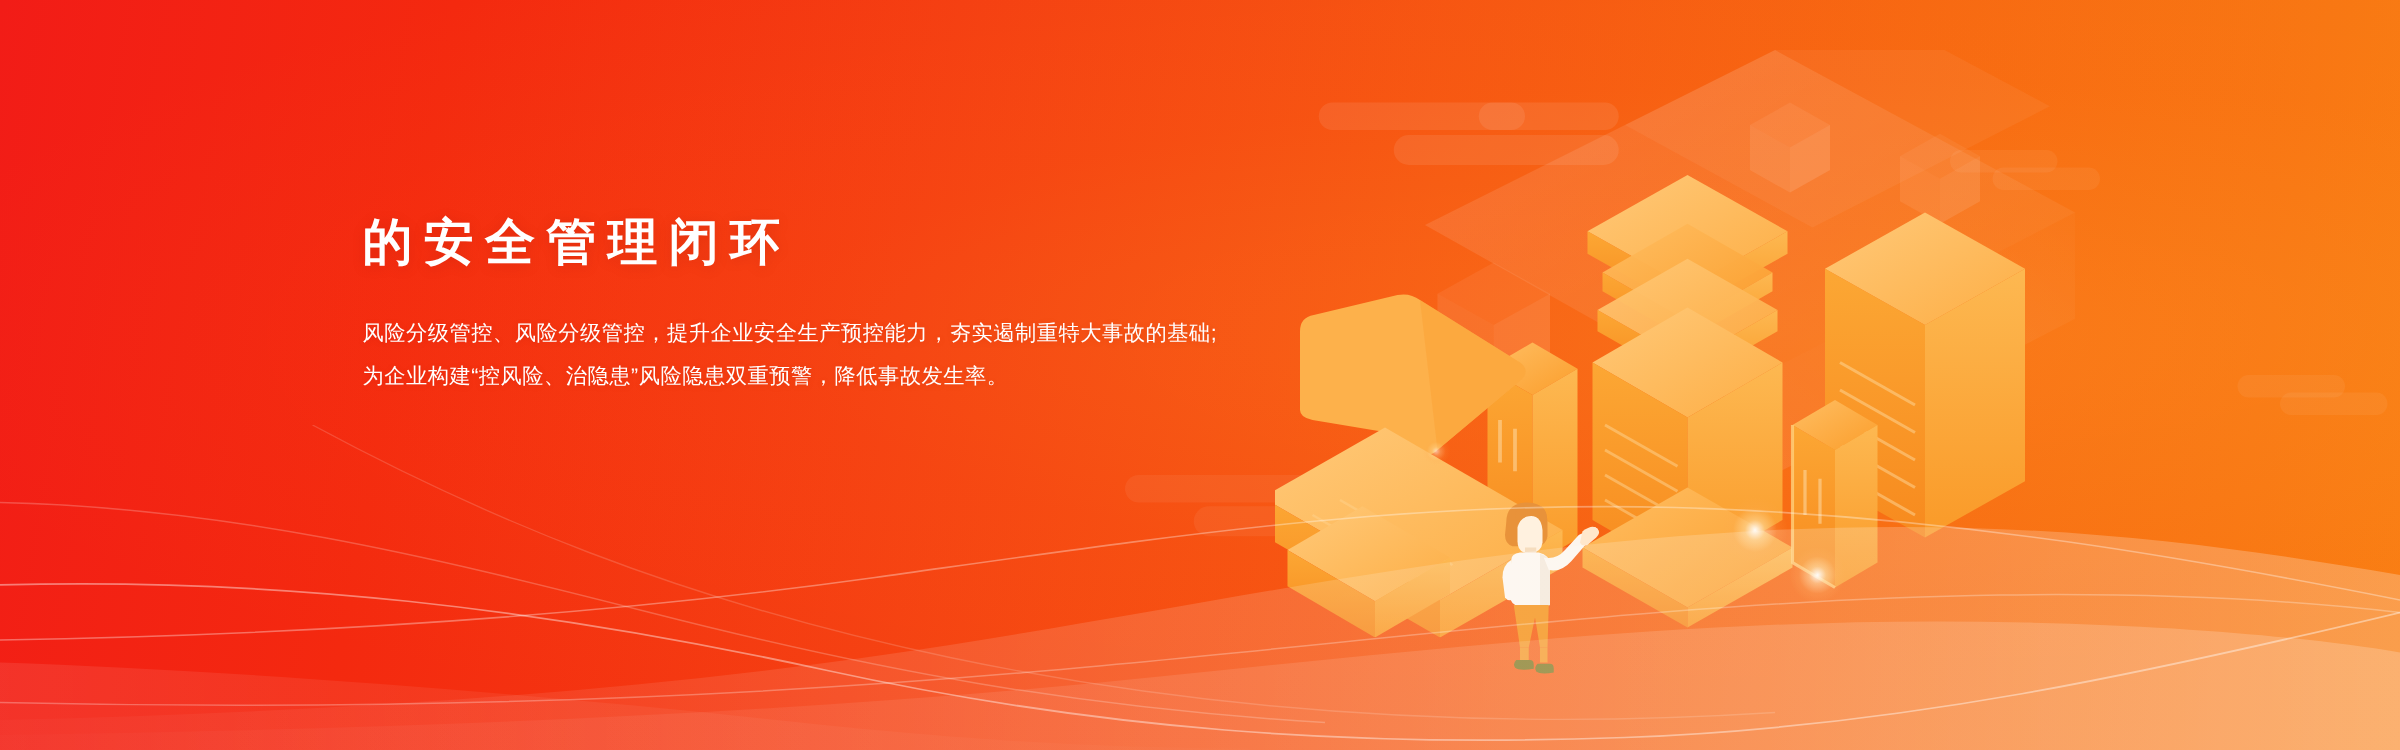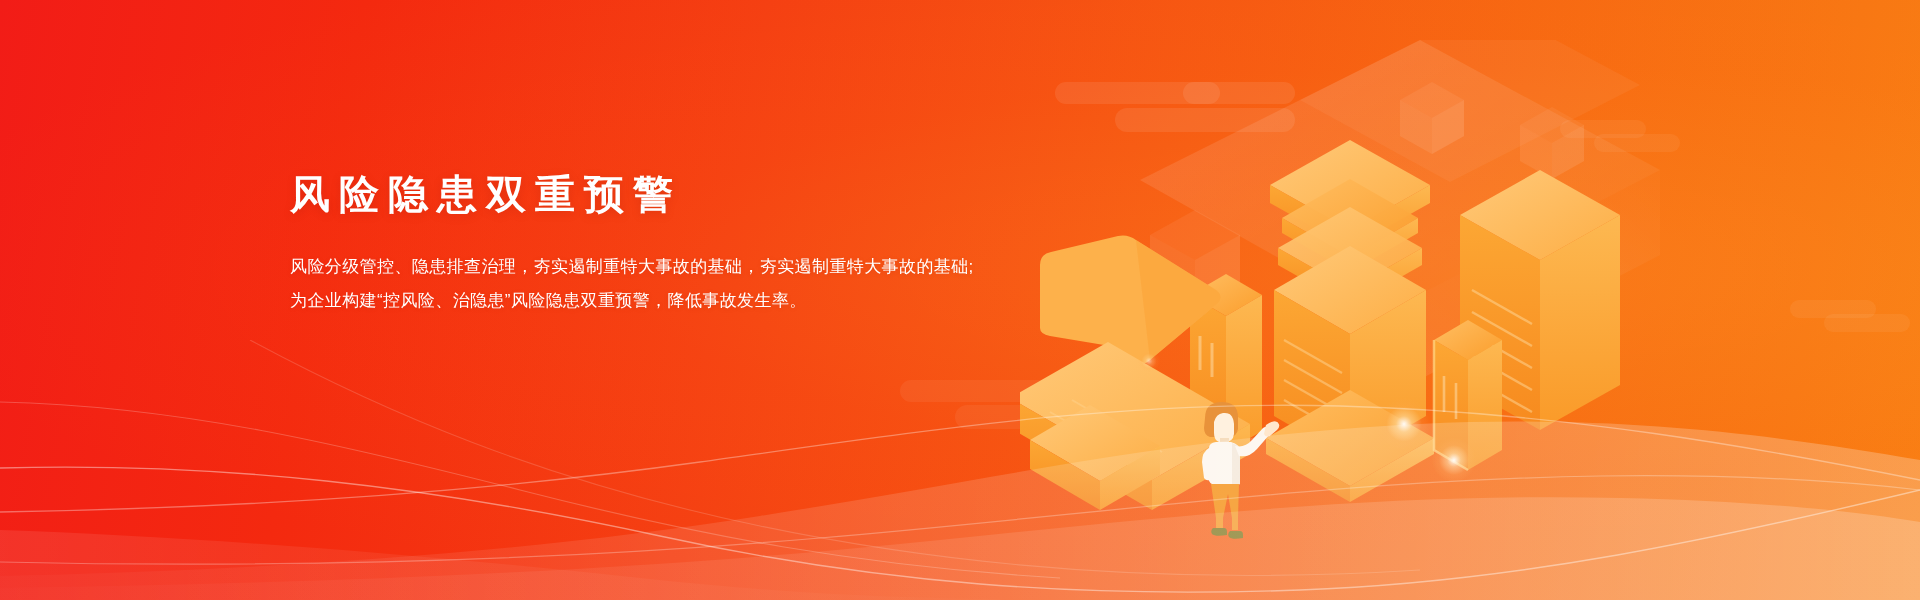--- a/index.html
+++ b/index.html
@@ -302,20 +302,20 @@
     <path d="M0,260 L0,190 C180,196 420,214 640,238 C800,255 900,258 1000,259 L1000,260 Z" fill="url(#wfill3)" opacity="0.55"></path>
 
     <path d="M0,128 C220,122 430,146 660,196 C880,244 1080,258 1300,250 C1520,242 1720,198 1920,150" fill="none" stroke="#FFFFFF" stroke-opacity="0.42" stroke-width="1.4"></path>
     <path d="M0,172 C240,168 470,154 700,122 C930,90 1120,60 1340,66 C1560,72 1760,108 1920,140" fill="none" stroke="#FFFFFF" stroke-opacity="0.34" stroke-width="1.3"></path>
     <path d="M0,222 C260,228 540,222 820,198 C1100,174 1340,140 1600,136 C1740,134 1850,142 1920,150" fill="none" stroke="#FFFFFF" stroke-opacity="0.28" stroke-width="1.2"></path>
     <path d="M0,62 C180,66 340,104 520,150 C700,196 860,226 1060,238" fill="none" stroke="#FFFFFF" stroke-opacity="0.22" stroke-width="1.2"></path>
     <path d="M250,0 C380,70 540,140 760,186 C980,232 1200,244 1420,230" fill="none" stroke="#FFFFFF" stroke-opacity="0.16" stroke-width="1.1"></path>
   </svg>
 
   <div id="copy">
-    <h1 id="title">风险隐患双重预警</h1>
+    <h1 id="title">的安全管理闭环</h1>
     <p id="desc">
-      <span class="line">风险分级管控、隐患排查治理，夯实遏制重特大事故的基础，夯实遏制重特大事故的基础;</span>
+      <span class="line">风险分级管控、风险分级管控，提升企业安全生产预控能力，夯实遏制重特大事故的基础;</span>
       <span class="line">为企业构建“控风险、治隐患”风险隐患双重预警，降低事故发生率。</span>
     </p>
   </div>
 
 </div>
 
 </body></html>

